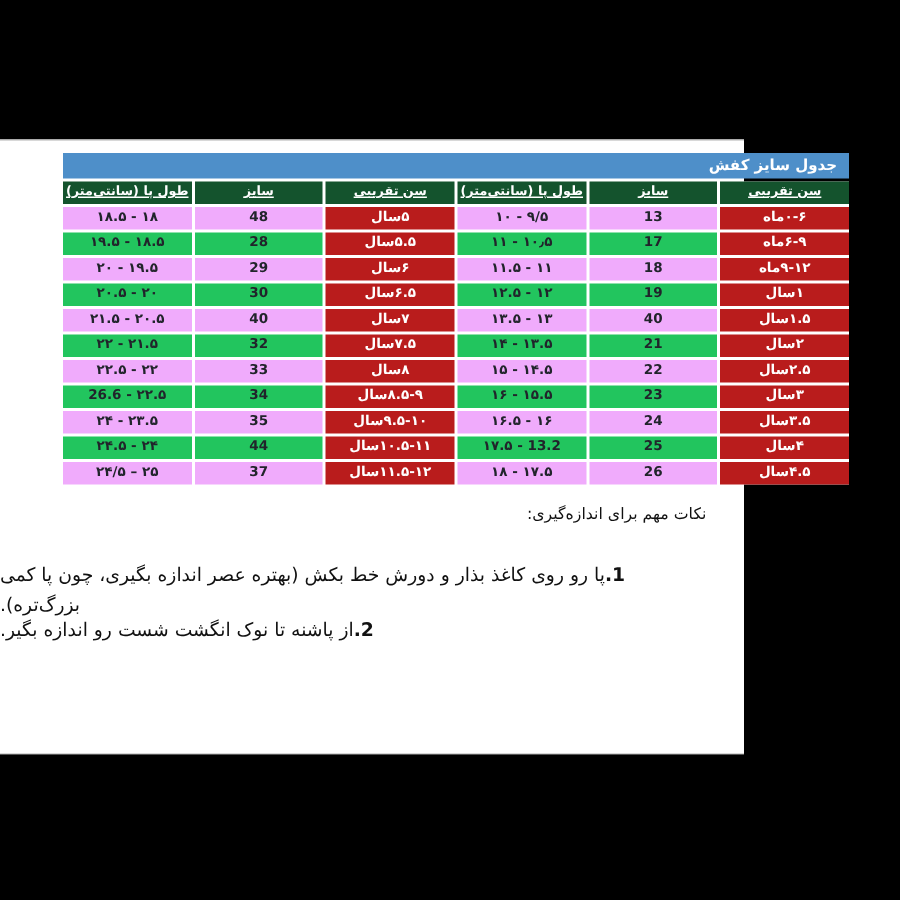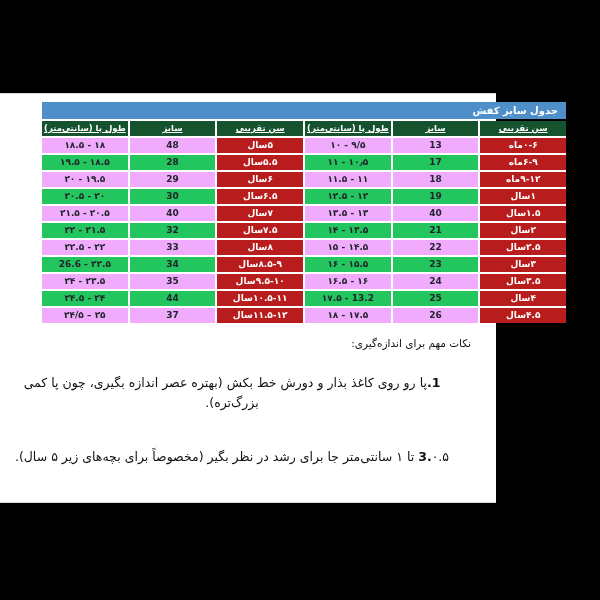--- a/index.html
+++ b/index.html
@@ -37,21 +37,21 @@
   .cell.num.alt{background:#22c55e;}
 
   
   .notes-heading{
     position:absolute;right:0;top:243px;width:100%;box-sizing:border-box;
     padding-right:25px;direction:rtl;text-align:right;
     font-size:10.5px;color:#111;
   }
   .note{
     position:absolute;right:0;width:100%;box-sizing:border-box;
-    padding-right:32px;direction:rtl;text-align:center;
+    padding-right:32px;direction:rtl;text-align:left;
     font-size:12.5px;color:#111;line-height:20px;
   }
   .note b{font-family:"DejaVu Sans", sans-serif;font-weight:bold;}
   .note.n1{top:279px;}
   .note.n2{top:316px;}
   .note.n3{top:353px;}
 </style>
 </head>
 <body>
 
@@ -135,18 +135,18 @@
         <div class="cell age">۱۱.۵-۱۲سال</div>
         <div class="cell num">37</div>
         <div class="cell num">۲۵ – ۲۴/۵</div>
       </div>
   </div>
 
   <div class="notes-heading">نکات مهم برای اندازه‌گیری:</div>
 
   <div class="note n1"><b>1.</b><span>پا رو روی کاغذ بذار و دورش خط بکش (بهتره عصر اندازه بگیری، چون پا کمی بزرگ‌تره).</span></div>
 
+  <div class="note n2"><b>2.</b><span>از پاشنه تا نوک انگشت شست رو اندازه بگیر.</span></div>
 
-  <div class="note n3"><b>3.</b><span>۰.۵ تا ۱ سانتی‌متر جا برای رشد در نظر بگیر (مخصوصاً برای بچه‌های زیر ۵ سال).</span></div>
 
 </div>
 
 <div class="letterbox bottom"></div>
 
 </body></html>

